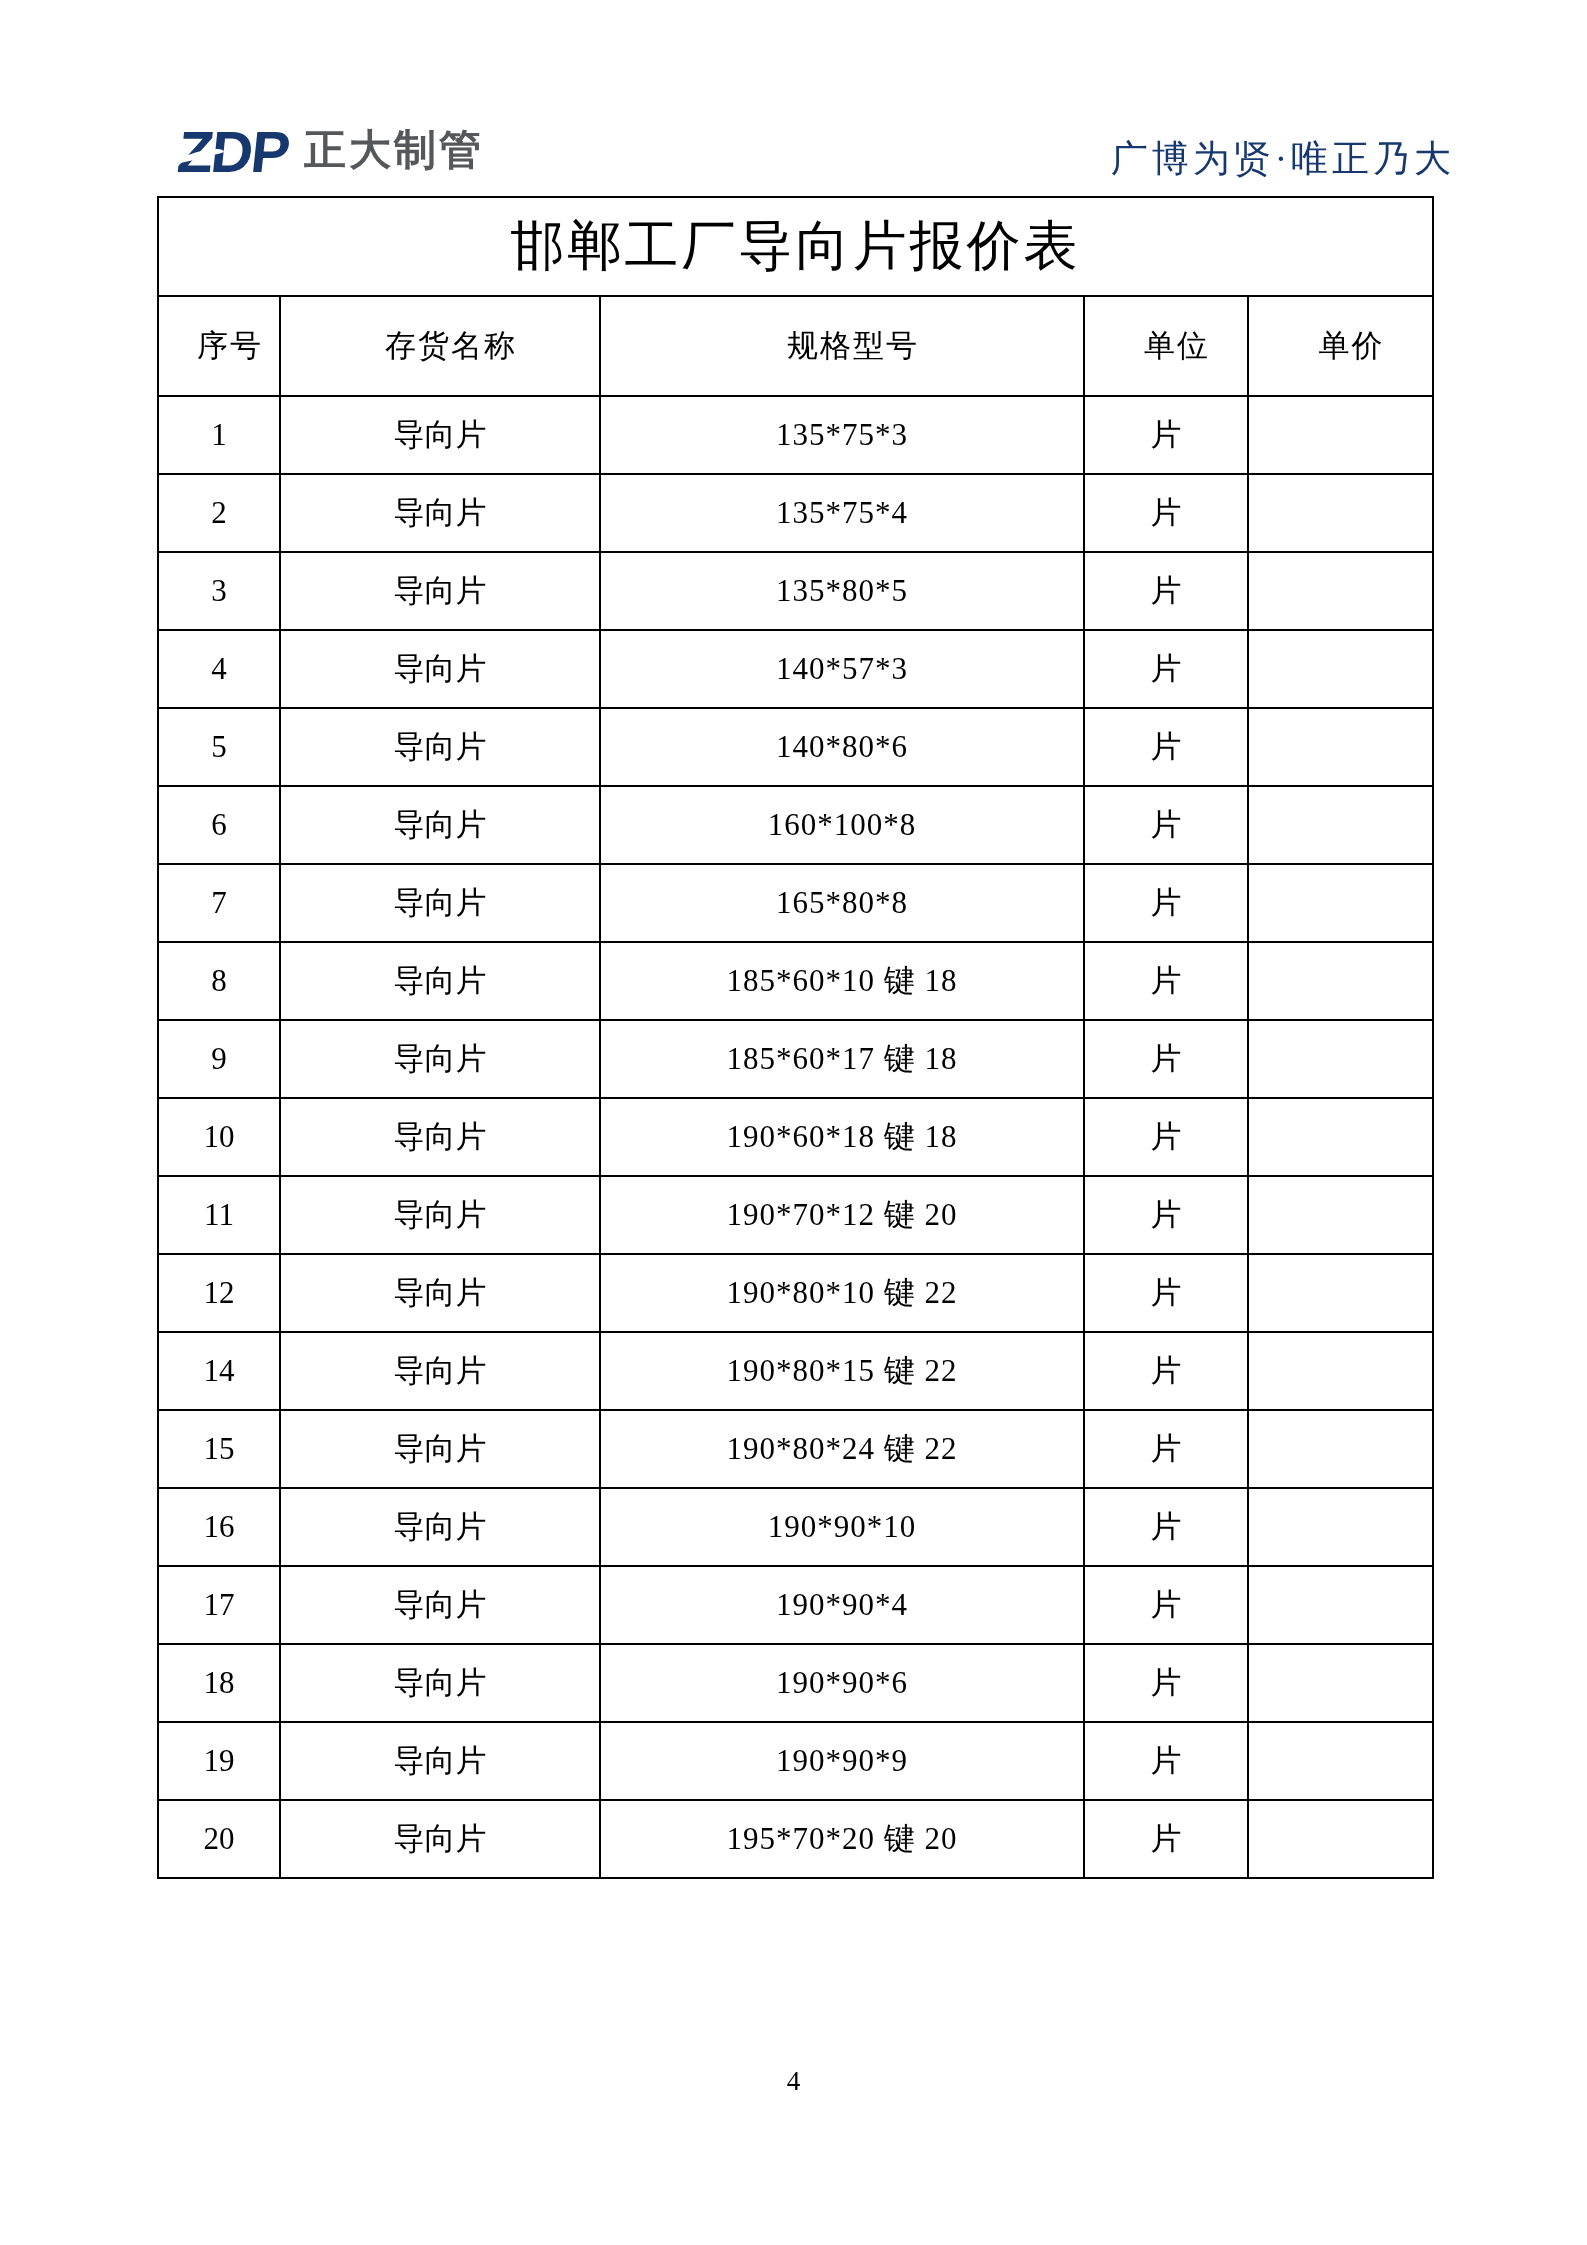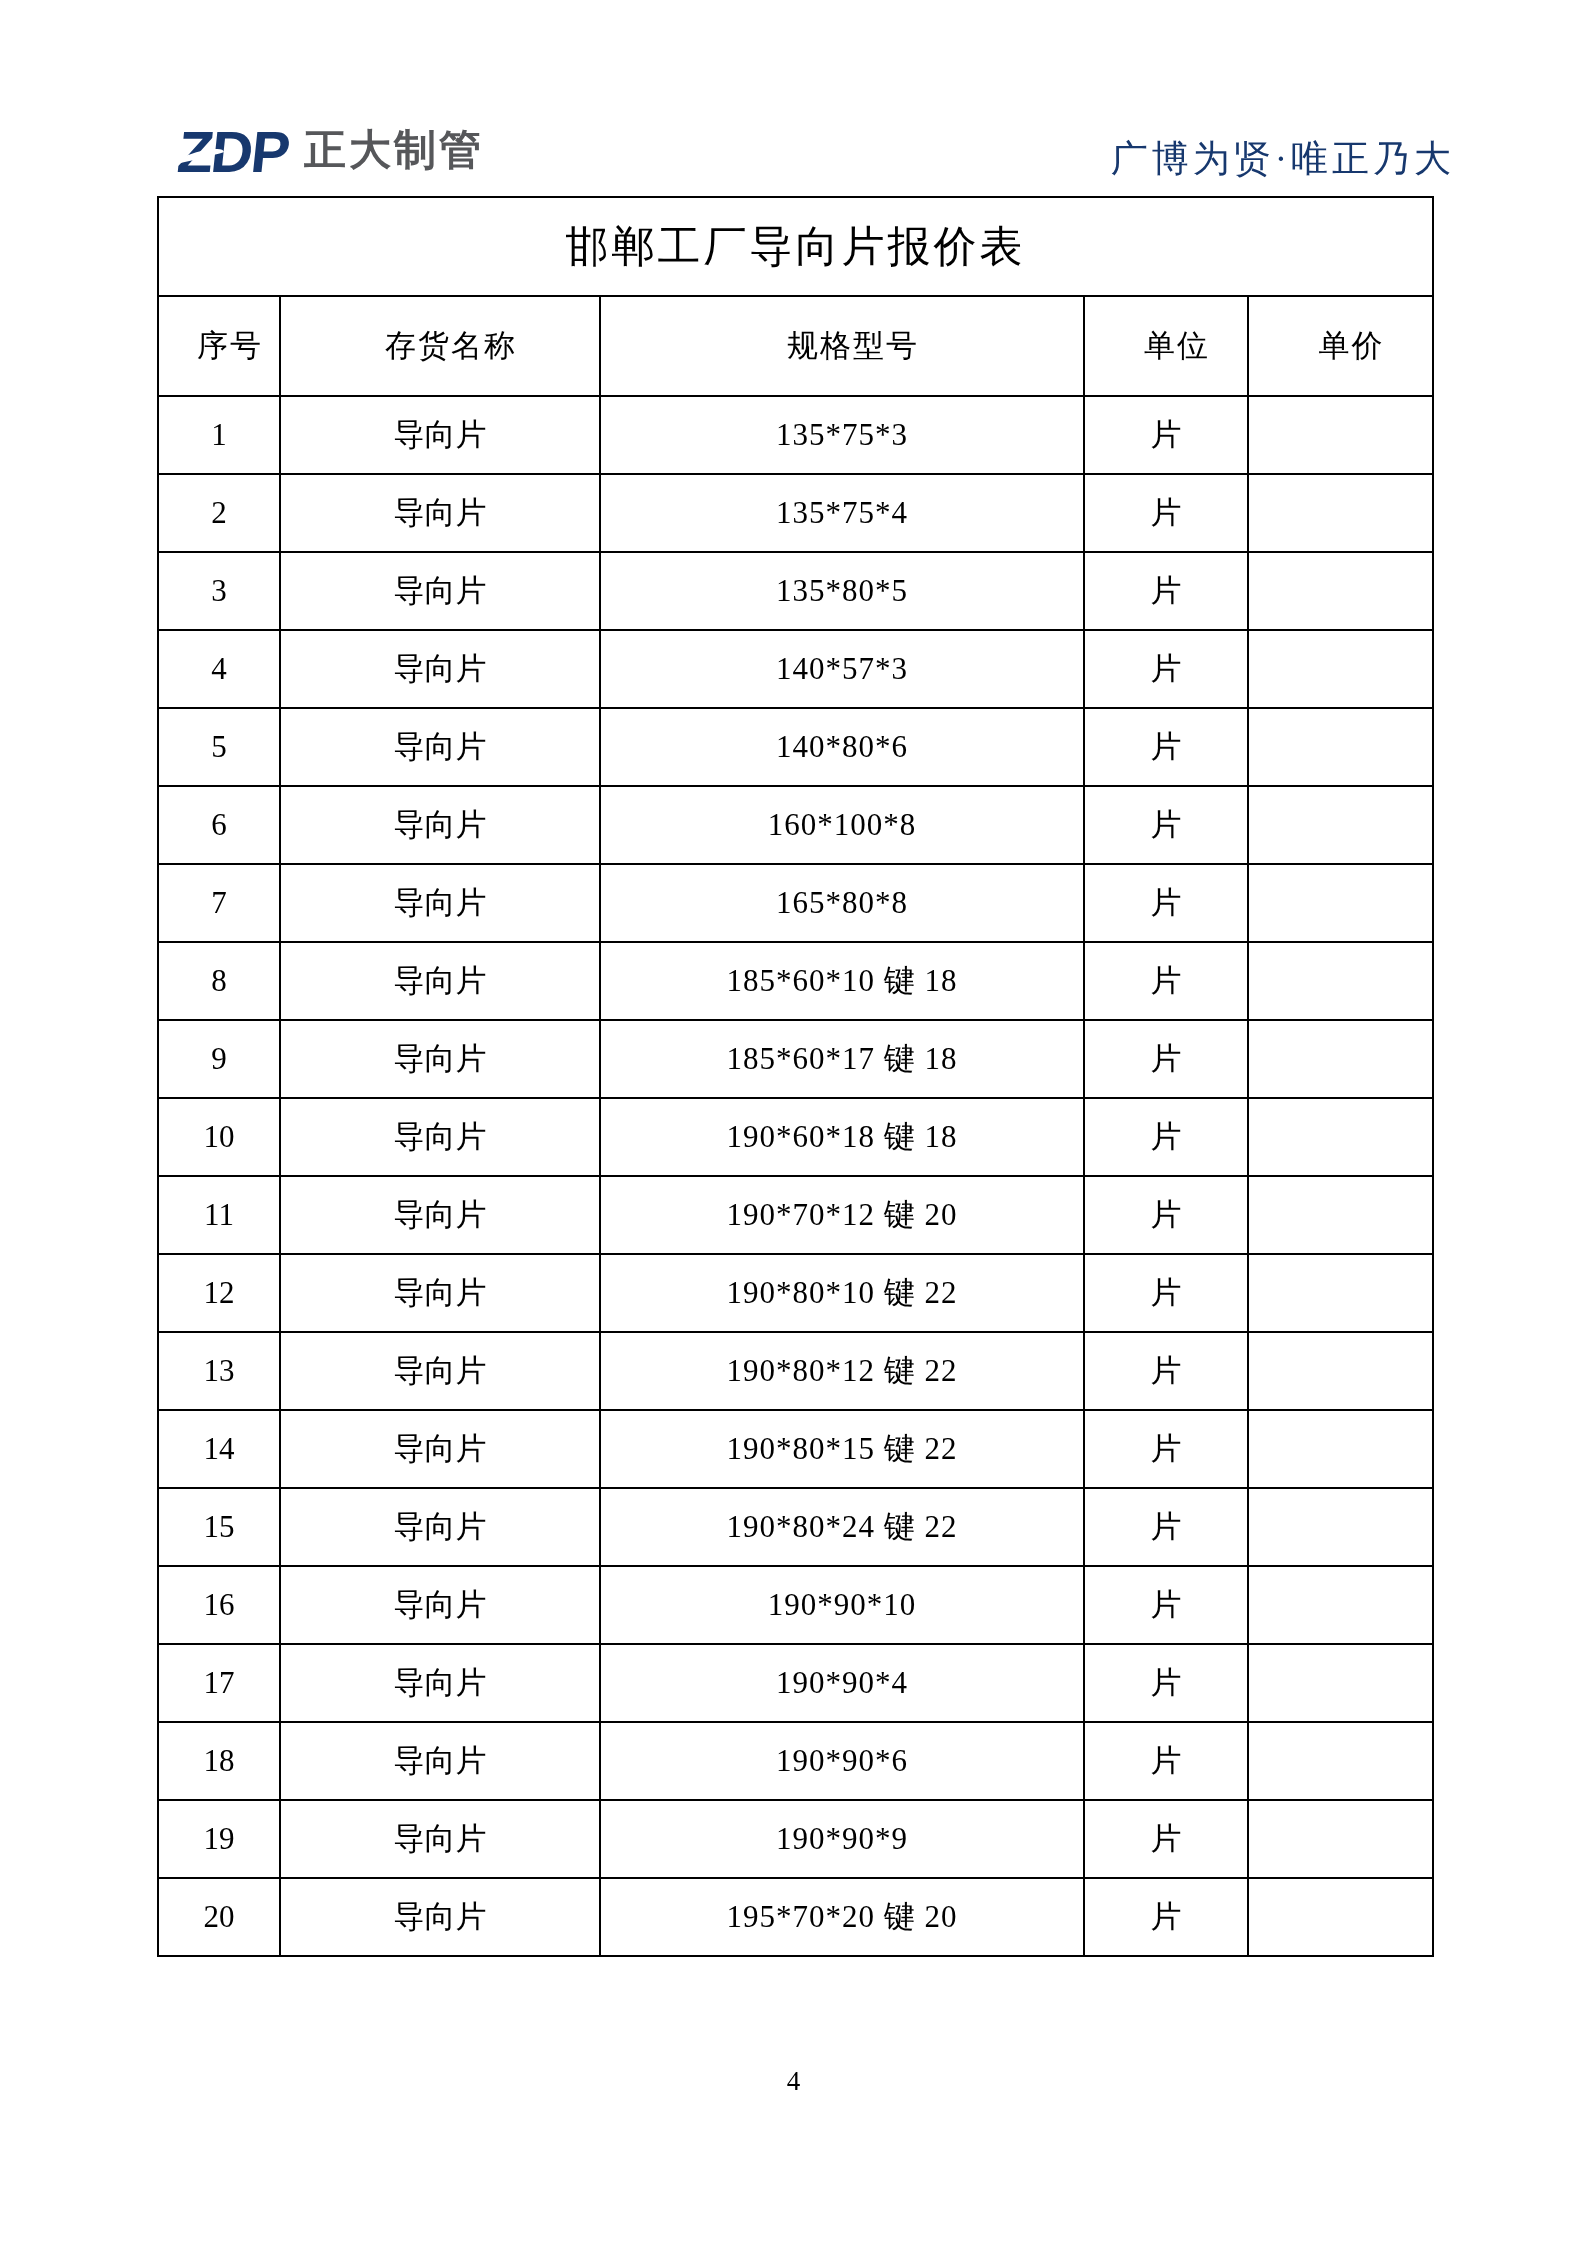--- a/index.html
+++ b/index.html
@@ -68,21 +68,21 @@
   }
   .quote-table td,.quote-table th{
     border:2px solid #000;
     text-align:center;
     vertical-align:middle;
     padding:0;
     overflow:hidden;
   }
   .title-row td{
     height:97px;
-    font-size:43px;
+    font-size:54px;
     letter-spacing:3px;
     font-weight:400;
   }
   .head-row th{
     height:98px;
     font-size:31px;
     font-weight:400;
     letter-spacing:2px;
     padding-left:22px;
   }
@@ -220,27 +220,20 @@
   </tr>
 
   <tr class="data-row">
     <td class="cell-no">12</td>
     <td class="cell-name">导向片</td>
     <td class="cell-spec">190*80*10 键 22</td>
     <td class="cell-unit">片</td>
     <td class="cell-price"></td>
   </tr>
 
-  <tr class="data-row">
-    <td class="cell-no">13</td>
-    <td class="cell-name">导向片</td>
-    <td class="cell-spec">190*80*12 键 22</td>
-    <td class="cell-unit">片</td>
-    <td class="cell-price"></td>
-  </tr>
 
   <tr class="data-row">
     <td class="cell-no">14</td>
     <td class="cell-name">导向片</td>
     <td class="cell-spec">190*80*15 键 22</td>
     <td class="cell-unit">片</td>
     <td class="cell-price"></td>
   </tr>
 
   <tr class="data-row">

